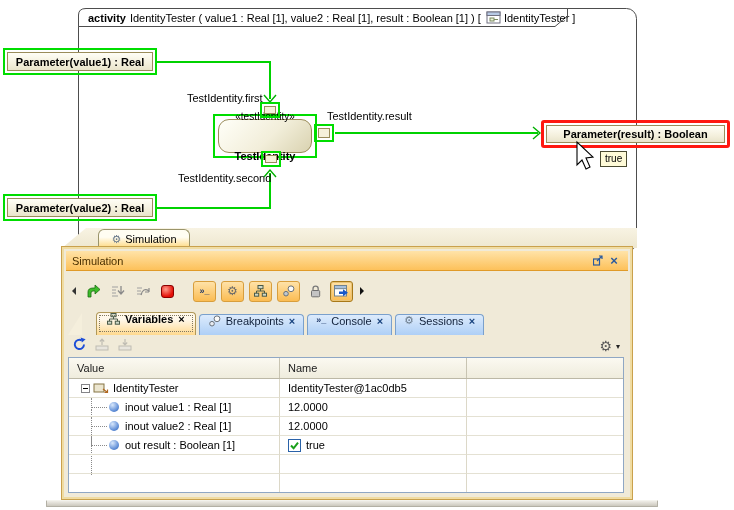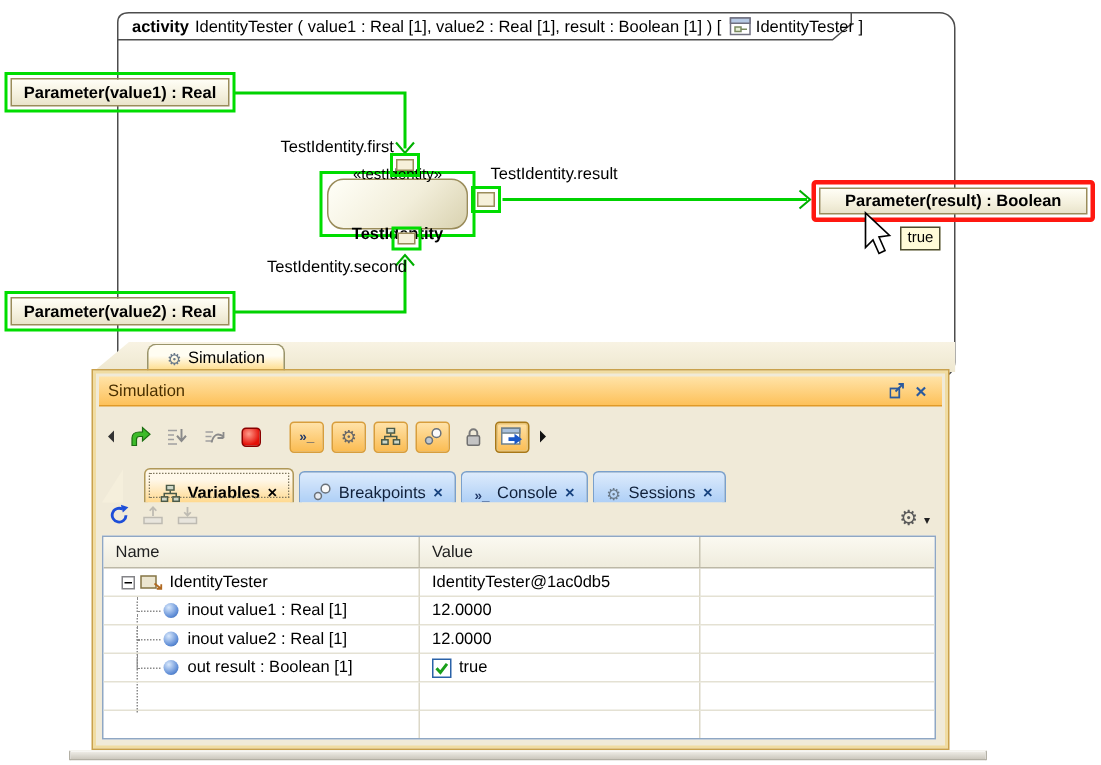--- a/index.html
+++ b/index.html
@@ -67,21 +67,21 @@
   .tbtn.toggled { width:23px; height:21px;
                   background:linear-gradient(180deg,#ffe2a8,#fbbc52);
                   border:1px solid #d89e3c; border-radius:3px; }
   .tbtn.selected { border:1px solid #a87818; box-shadow:0 0 0 1px #e8c478 inset; }
   .console-glyph { font-size:9px; font-weight:bold; color:#223a6a; letter-spacing:0; }
   .stop-sq { width:13px; height:13px; border:1px solid #8a0000; border-radius:3px;
              background:radial-gradient(circle at 35% 30%, #ff9a8a, #e41008 70%); }
   .grp-gap { width:6px; }
 
   .ptabrow { position:absolute; left:4px; top:62px; right:4px; height:24px; display:flex; align-items:flex-end; }
-  .ptab { display:flex; align-items:flex-end; gap:5px; font-size:11px; color:#10203a;
+  .ptab { display:flex; align-items:flex-start; gap:5px; font-size:11px; color:#10203a;
           border:1px solid #7aa0cc; border-bottom:none; border-radius:4px 4px 0 0;
           background:linear-gradient(180deg,#ddebfc,#aecff6); height:21px; padding:0 8px; margin-right:3px; }
   .ptab .tab-x { color:#17427e; font-weight:bold; font-size:11px; }
   .ptab.active { background:linear-gradient(180deg,#fff8ea 30%,#ffd98e); border:1px solid #b09858;
                  border-bottom:none; height:23px; font-weight:bold; color:#000;
                  outline:1px dotted #807860; outline-offset:-4px; padding:0 10px; }
   .ptab.active .tab-x { color:#000; }
   .ptabrow .slant { width:0; height:0; border-left:14px solid transparent; border-bottom:22px solid #f5efdc;
                     margin-right:14px; }
 
@@ -316,22 +316,22 @@
       </span>
       <span class="spacer"></span>
       <span style="display:flex;align-items:center;gap:4px;">
         <span class="gear-big">⚙</span>
         <span class="drop-caret">▾</span>
       </span>
     </div>
 
     <div class="vtable">
       <div class="trow head">
+        <div class="tcell">Value</div>
         <div class="tcell">Name</div>
-        <div class="tcell">Value</div>
         <div class="tcell" style="border-right:none;"></div>
       </div>
 
       <div style="position:relative;">
         <div class="tree-pass" style="top:30px; height:66px;"></div>
 
         <div class="trow body">
           <div class="tcell name-cell">
             <span class="expander">
                 <span class="minus"></span>

